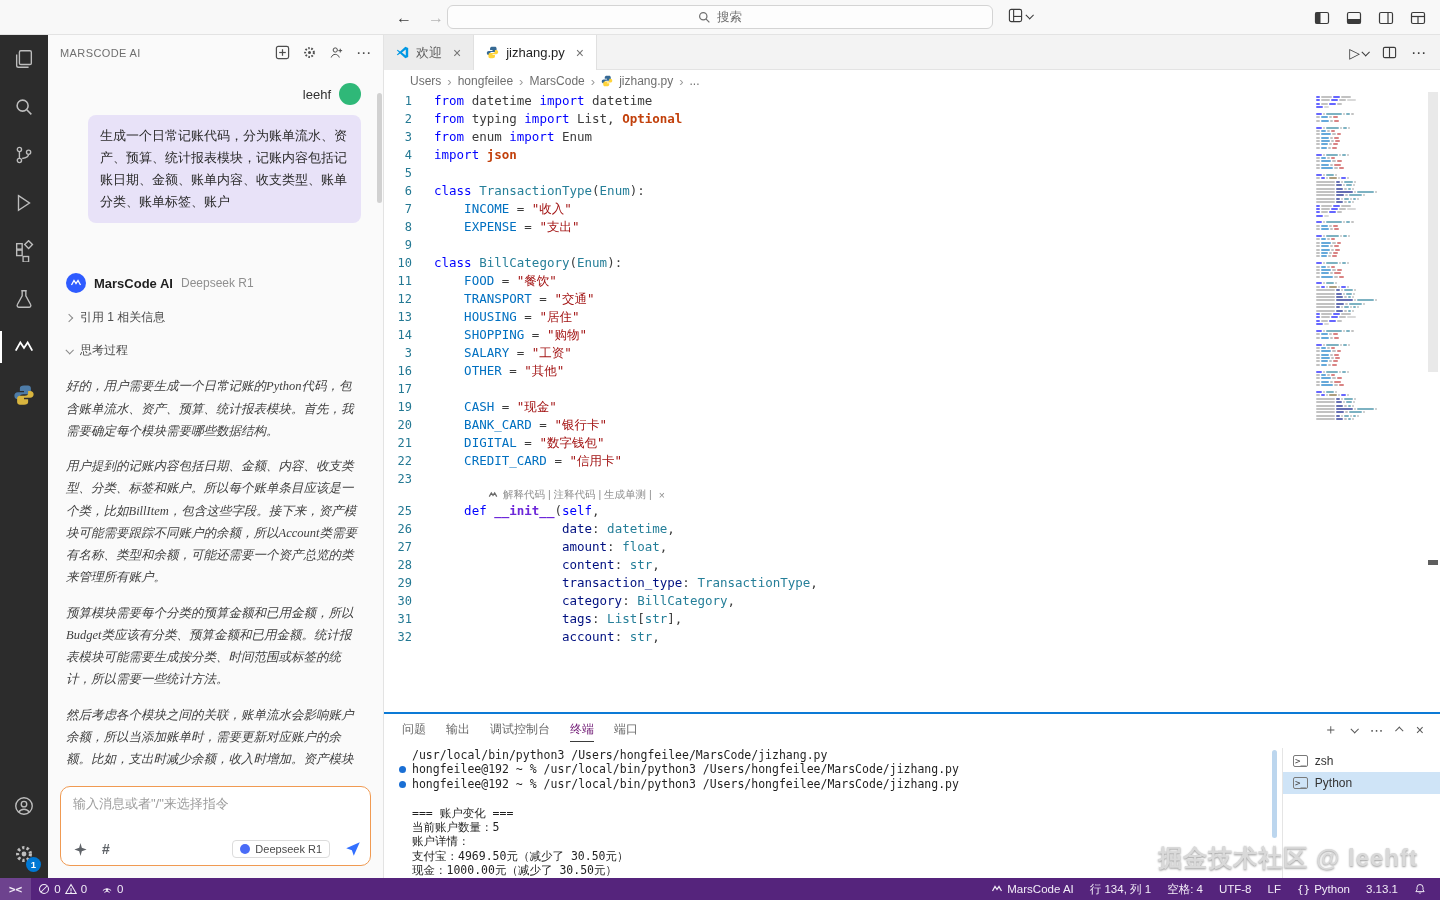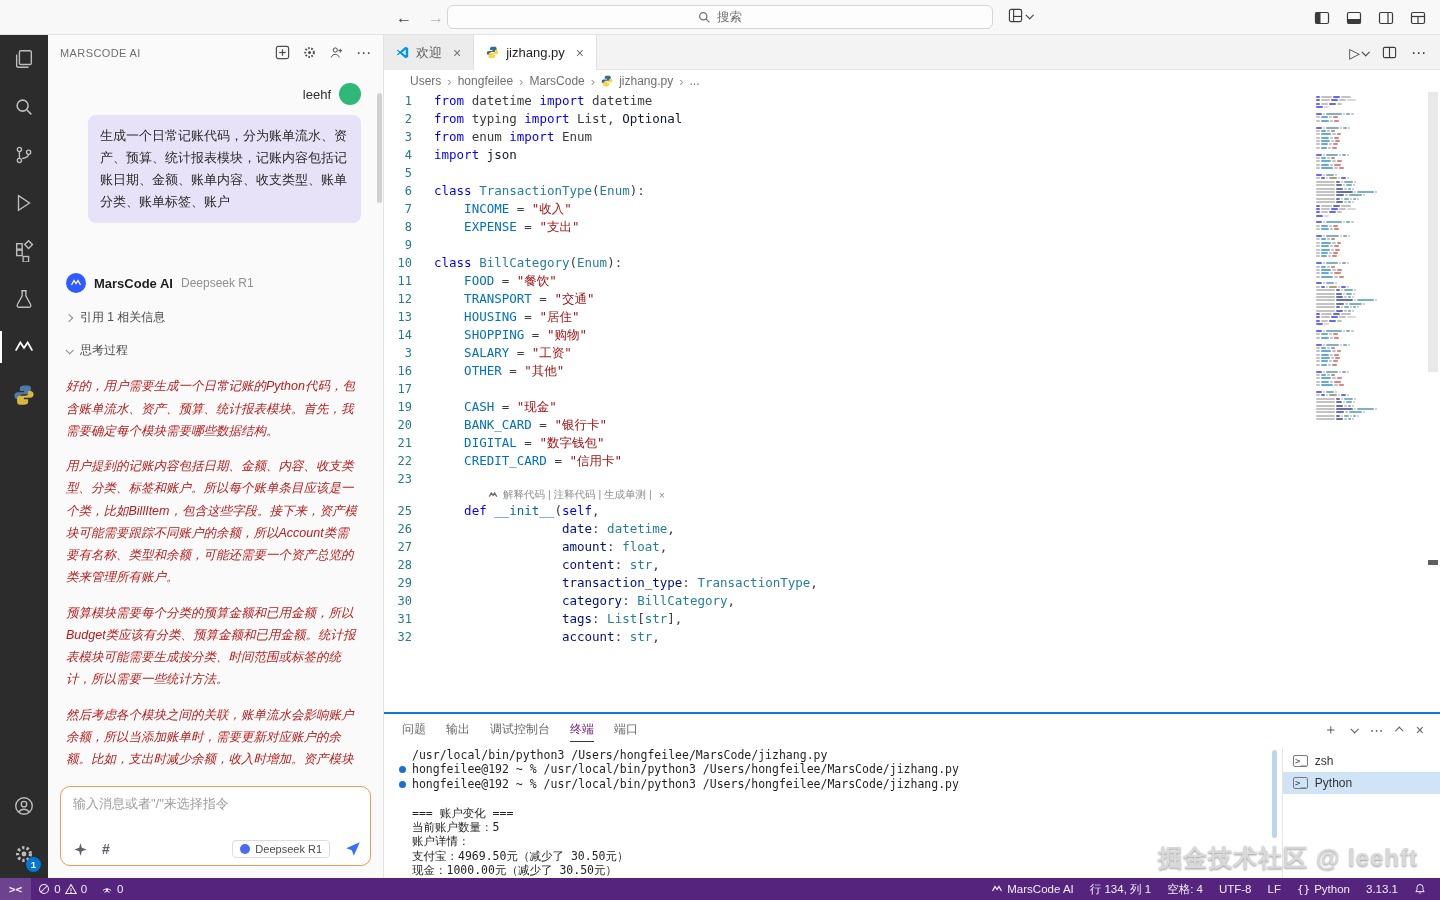--- a/index.html
+++ b/index.html
@@ -40,21 +40,21 @@
   .user-name { font-size:13px; color:#2f2f2f; }
   .avatar { width:22px; height:22px; border-radius:50%; background:#2fb878; }
   .bubble { margin:10px 0 0 22px; background:#e8e2f8; border-radius:8px; padding:10px 12px; font-size:13px; line-height:1.7; color:#2a2a2a; }
   .assistant-row { margin-top:50px; display:flex; align-items:center; gap:8px; }
   .mc-logo { width:20px; height:20px; border-radius:50%; background:#2e5bff; display:flex; align-items:center; justify-content:center; flex:none; }
   .assistant-name { font-weight:700; font-size:13px; }
   .assistant-model { font-size:12px; color:#8f8f8f; }
   .fold-row { margin-top:16px; display:flex; align-items:center; gap:8px; font-size:12px; color:#4c4c4c; }
   .fold-row .chev { color:#8a8a8a; }
   .thinking { margin-top:16px; }
-  .thinking p { font-style:italic; font-size:12.5px; color:#b91c1c; line-height:1.78; margin-bottom:13px; }
+  .thinking p { font-style:italic; font-size:12.5px; color:#404040; line-height:1.78; margin-bottom:13px;font-family:Liberation Serif, serif; }
   .input-box { position:absolute; left:12px; right:12px; bottom:12px; height:80px; background:#fff; border:1.5px solid #f09a52; border-radius:10px; }
   .input-box input { position:absolute; top:9px; left:12px; right:12px; border:none; outline:none; font-size:13px; color:#333; background:transparent; font-family:inherit; }
   .input-box input::placeholder { color:#9d9d9d; }
   .ib-bottom { position:absolute; left:12px; right:8px; bottom:7px; display:flex; align-items:center; gap:14px; }
   .ib-hash { font-size:14px; font-weight:700; color:#5f6368; }
   .ib-flex { flex:1; }
   .model-badge { display:flex; align-items:center; gap:5px; border:1px solid #dcdcdc; border-radius:4px; padding:2px 7px; font-size:11px; color:#4a4a4a; background:#fff; }
   .send-btn { color:#3370ff; }
 
   
@@ -66,21 +66,21 @@
   .tab-actions { position:absolute; right:14px; top:0; height:35px; display:flex; align-items:center; gap:14px; color:#3b3b3b; }
   .play-wrap { display:flex; align-items:center; gap:2px; }
   .breadcrumb { position:absolute; top:35px; left:0; right:0; height:22px; display:flex; align-items:center; gap:6px; padding-left:26px; font-size:12px; color:#6f6f6f; background:#fff; }
   .bc-sep { color:#9b9b9b; font-size:13px; }
 
   .code-area { position:absolute; top:57px; left:0; right:0; bottom:203px; overflow:hidden; }
   .code-scroll { position:absolute; left:0; top:0; right:140px; bottom:0; overflow:hidden; }
   .code-line { display:flex; height:18px; font-family:"DejaVu Sans Mono","Liberation Mono",monospace; font-size:12.5px; line-height:18px; white-space:pre; }
   .gutter { flex:none; width:50px; text-align:right; padding-right:22px; color:#237893; font-size:12px; }
   .tk-k{color:#0000ff;} .tk-t{color:#267f99;} .tk-s{color:#a31515;} .tk-c{color:#0070c1;}
-  .tk-v{color:#001080;} .tk-f{color:#0369a1;} .tk-d{color:#3b3b3b;} .tk-u{color:#0f172a;}
+  .tk-v{color:#001080;} .tk-f{color:#6d28d9;font-weight:bold;} .tk-d{color:#3b3b3b;} .tk-u{color:#c2410c;font-weight:bold;}
   .code-hint { height:14px; display:flex; align-items:center; gap:5px; padding-left:104px; font-size:10.5px; color:#8f8f8f; }
   .code-hint .hc { margin-left:2px; color:#8f8f8f; }
 
   .minimap { position:absolute; top:0; right:16px; width:114px; bottom:0; overflow:hidden; padding:4px 0 0 6px; }
   .mm-line { height:2px; margin-bottom:1.4px; display:flex; gap:1px; }
   .mm-line span { height:2px; border-radius:1px; opacity:.6; flex:none; }
   .mm-k{background:#0000ff;} .mm-t{background:#267f99;} .mm-s{background:#c03030;} .mm-c{background:#0070c1;}
   .mm-v{background:#001080;} .mm-f{background:#795e26;} .mm-d{background:#9a9a9a;} .mm-u{background:#c0c0c0;}
   .ed-scrollbar { position:absolute; top:0; right:0; width:14px; bottom:0; }
   .ed-handle { position:absolute; top:0; left:2px; right:2px; height:280px; background:rgba(100,100,100,.14); }

